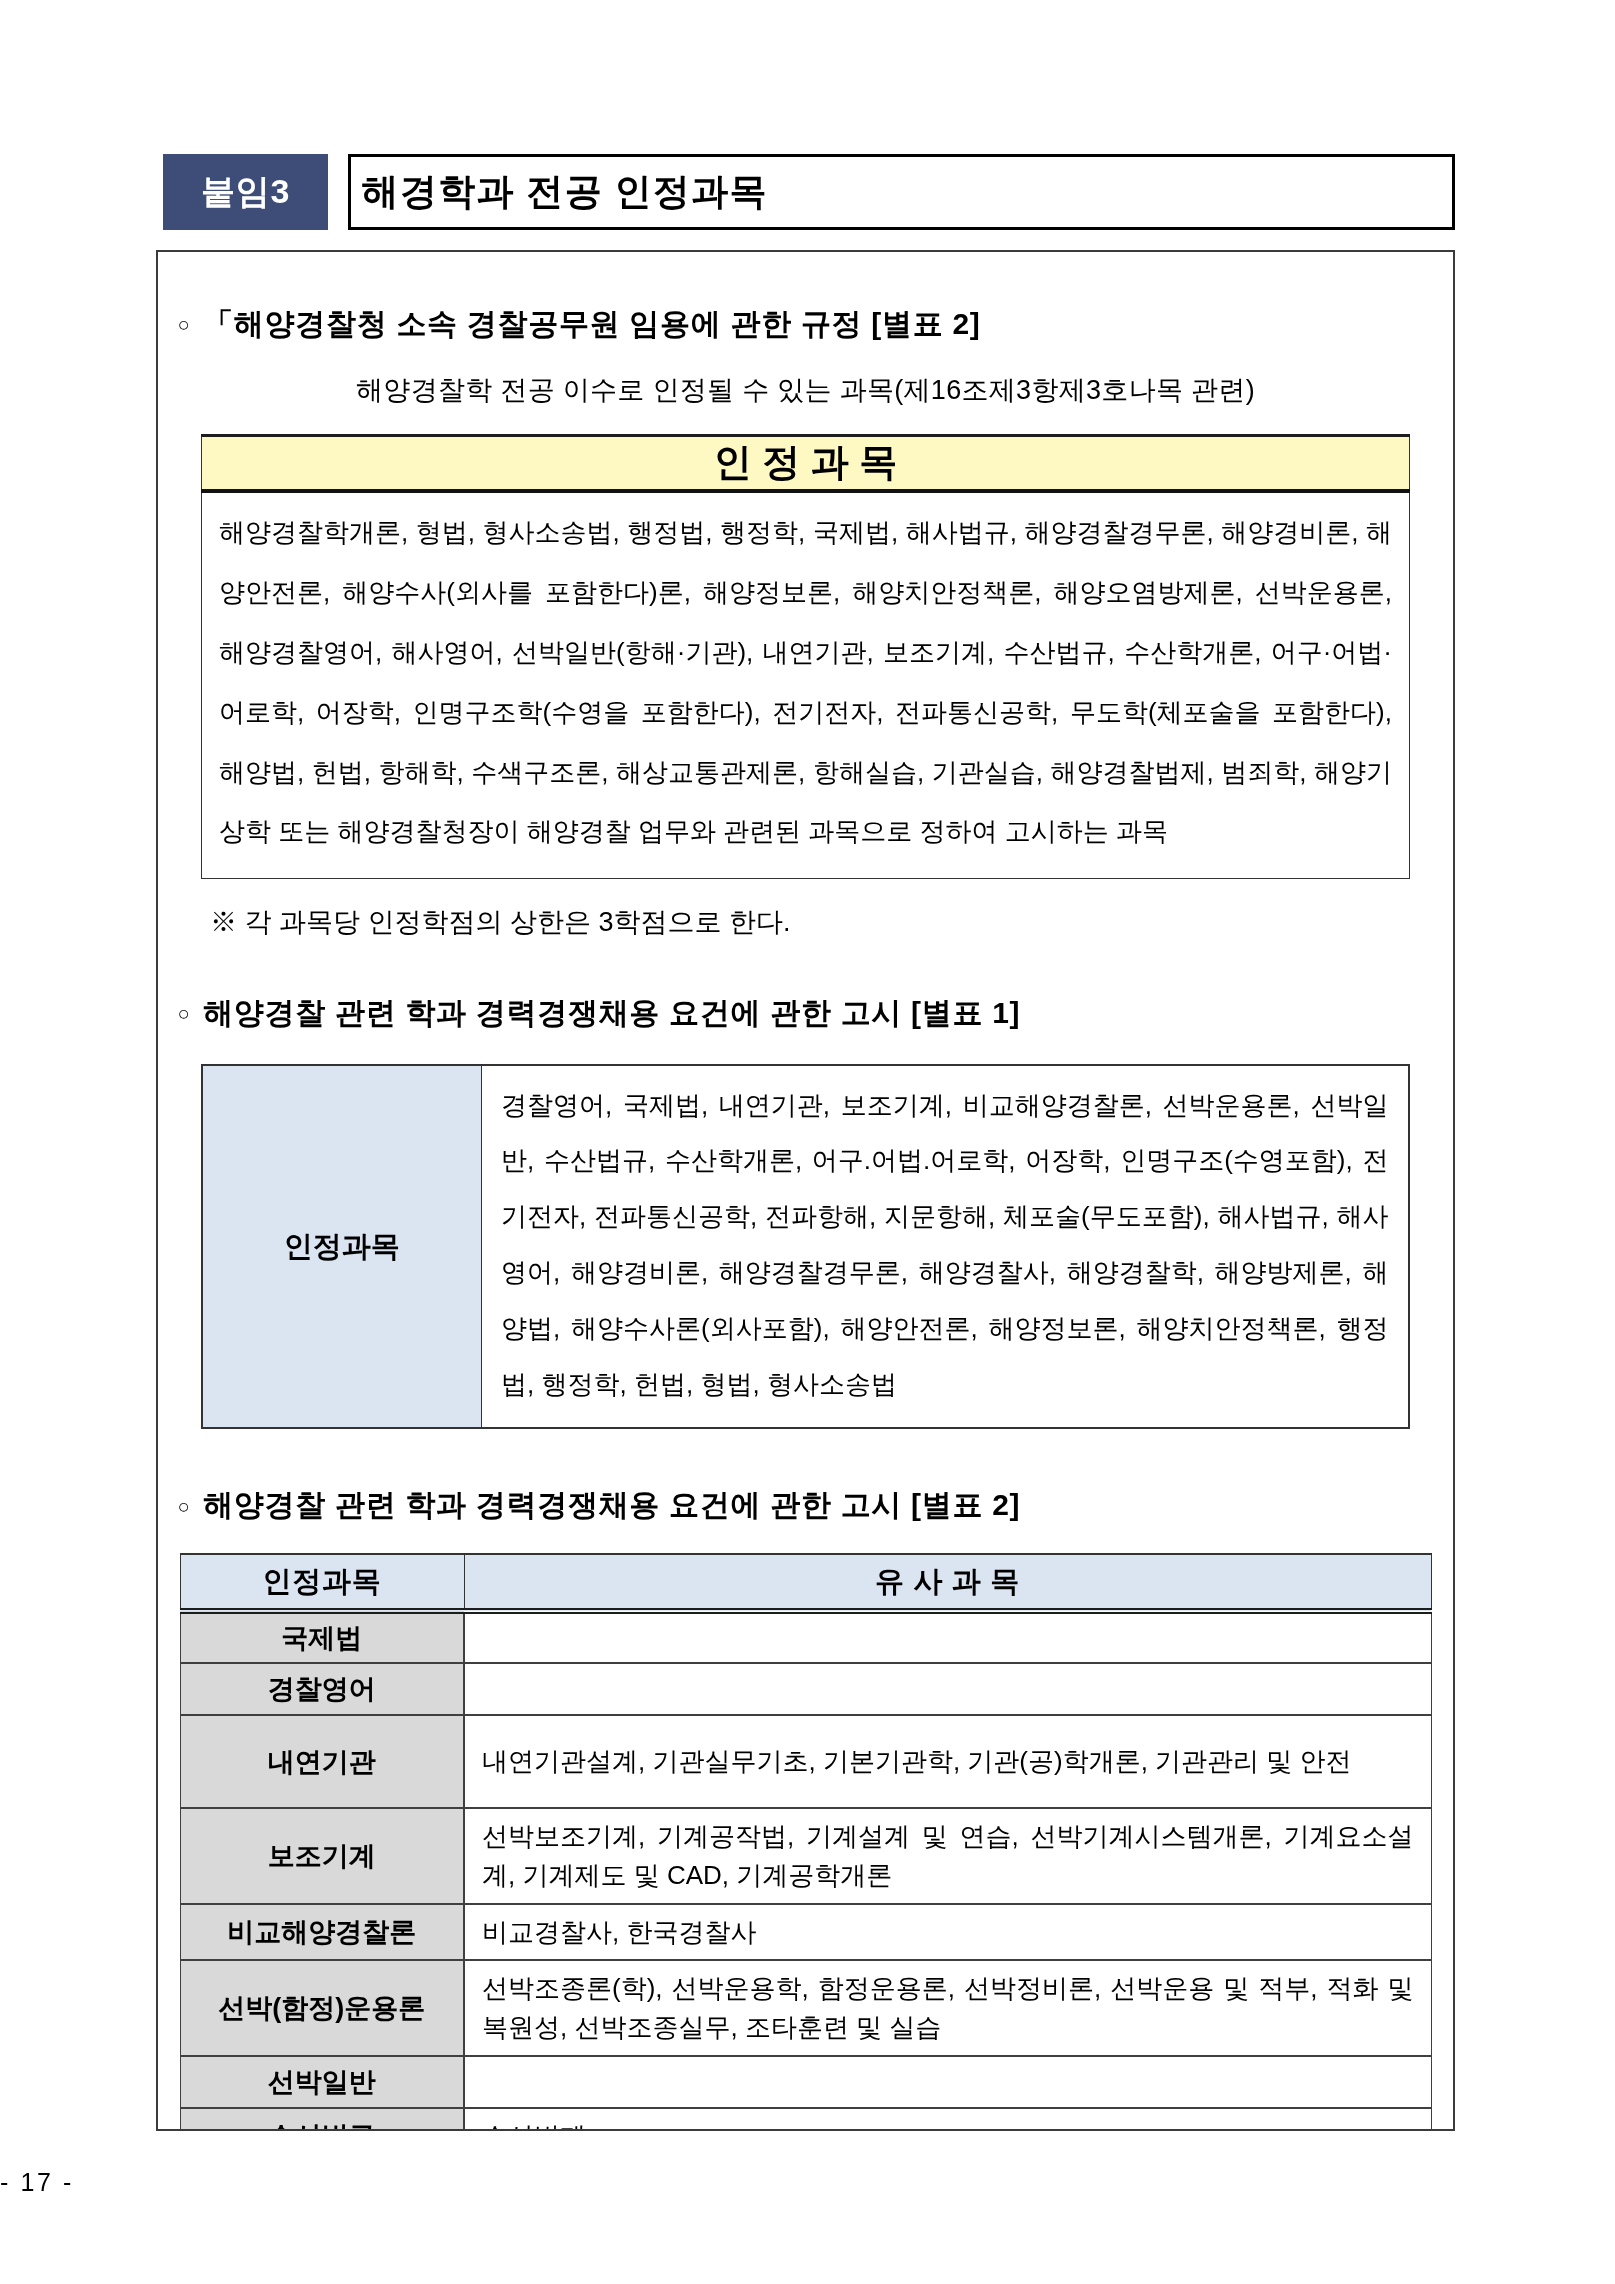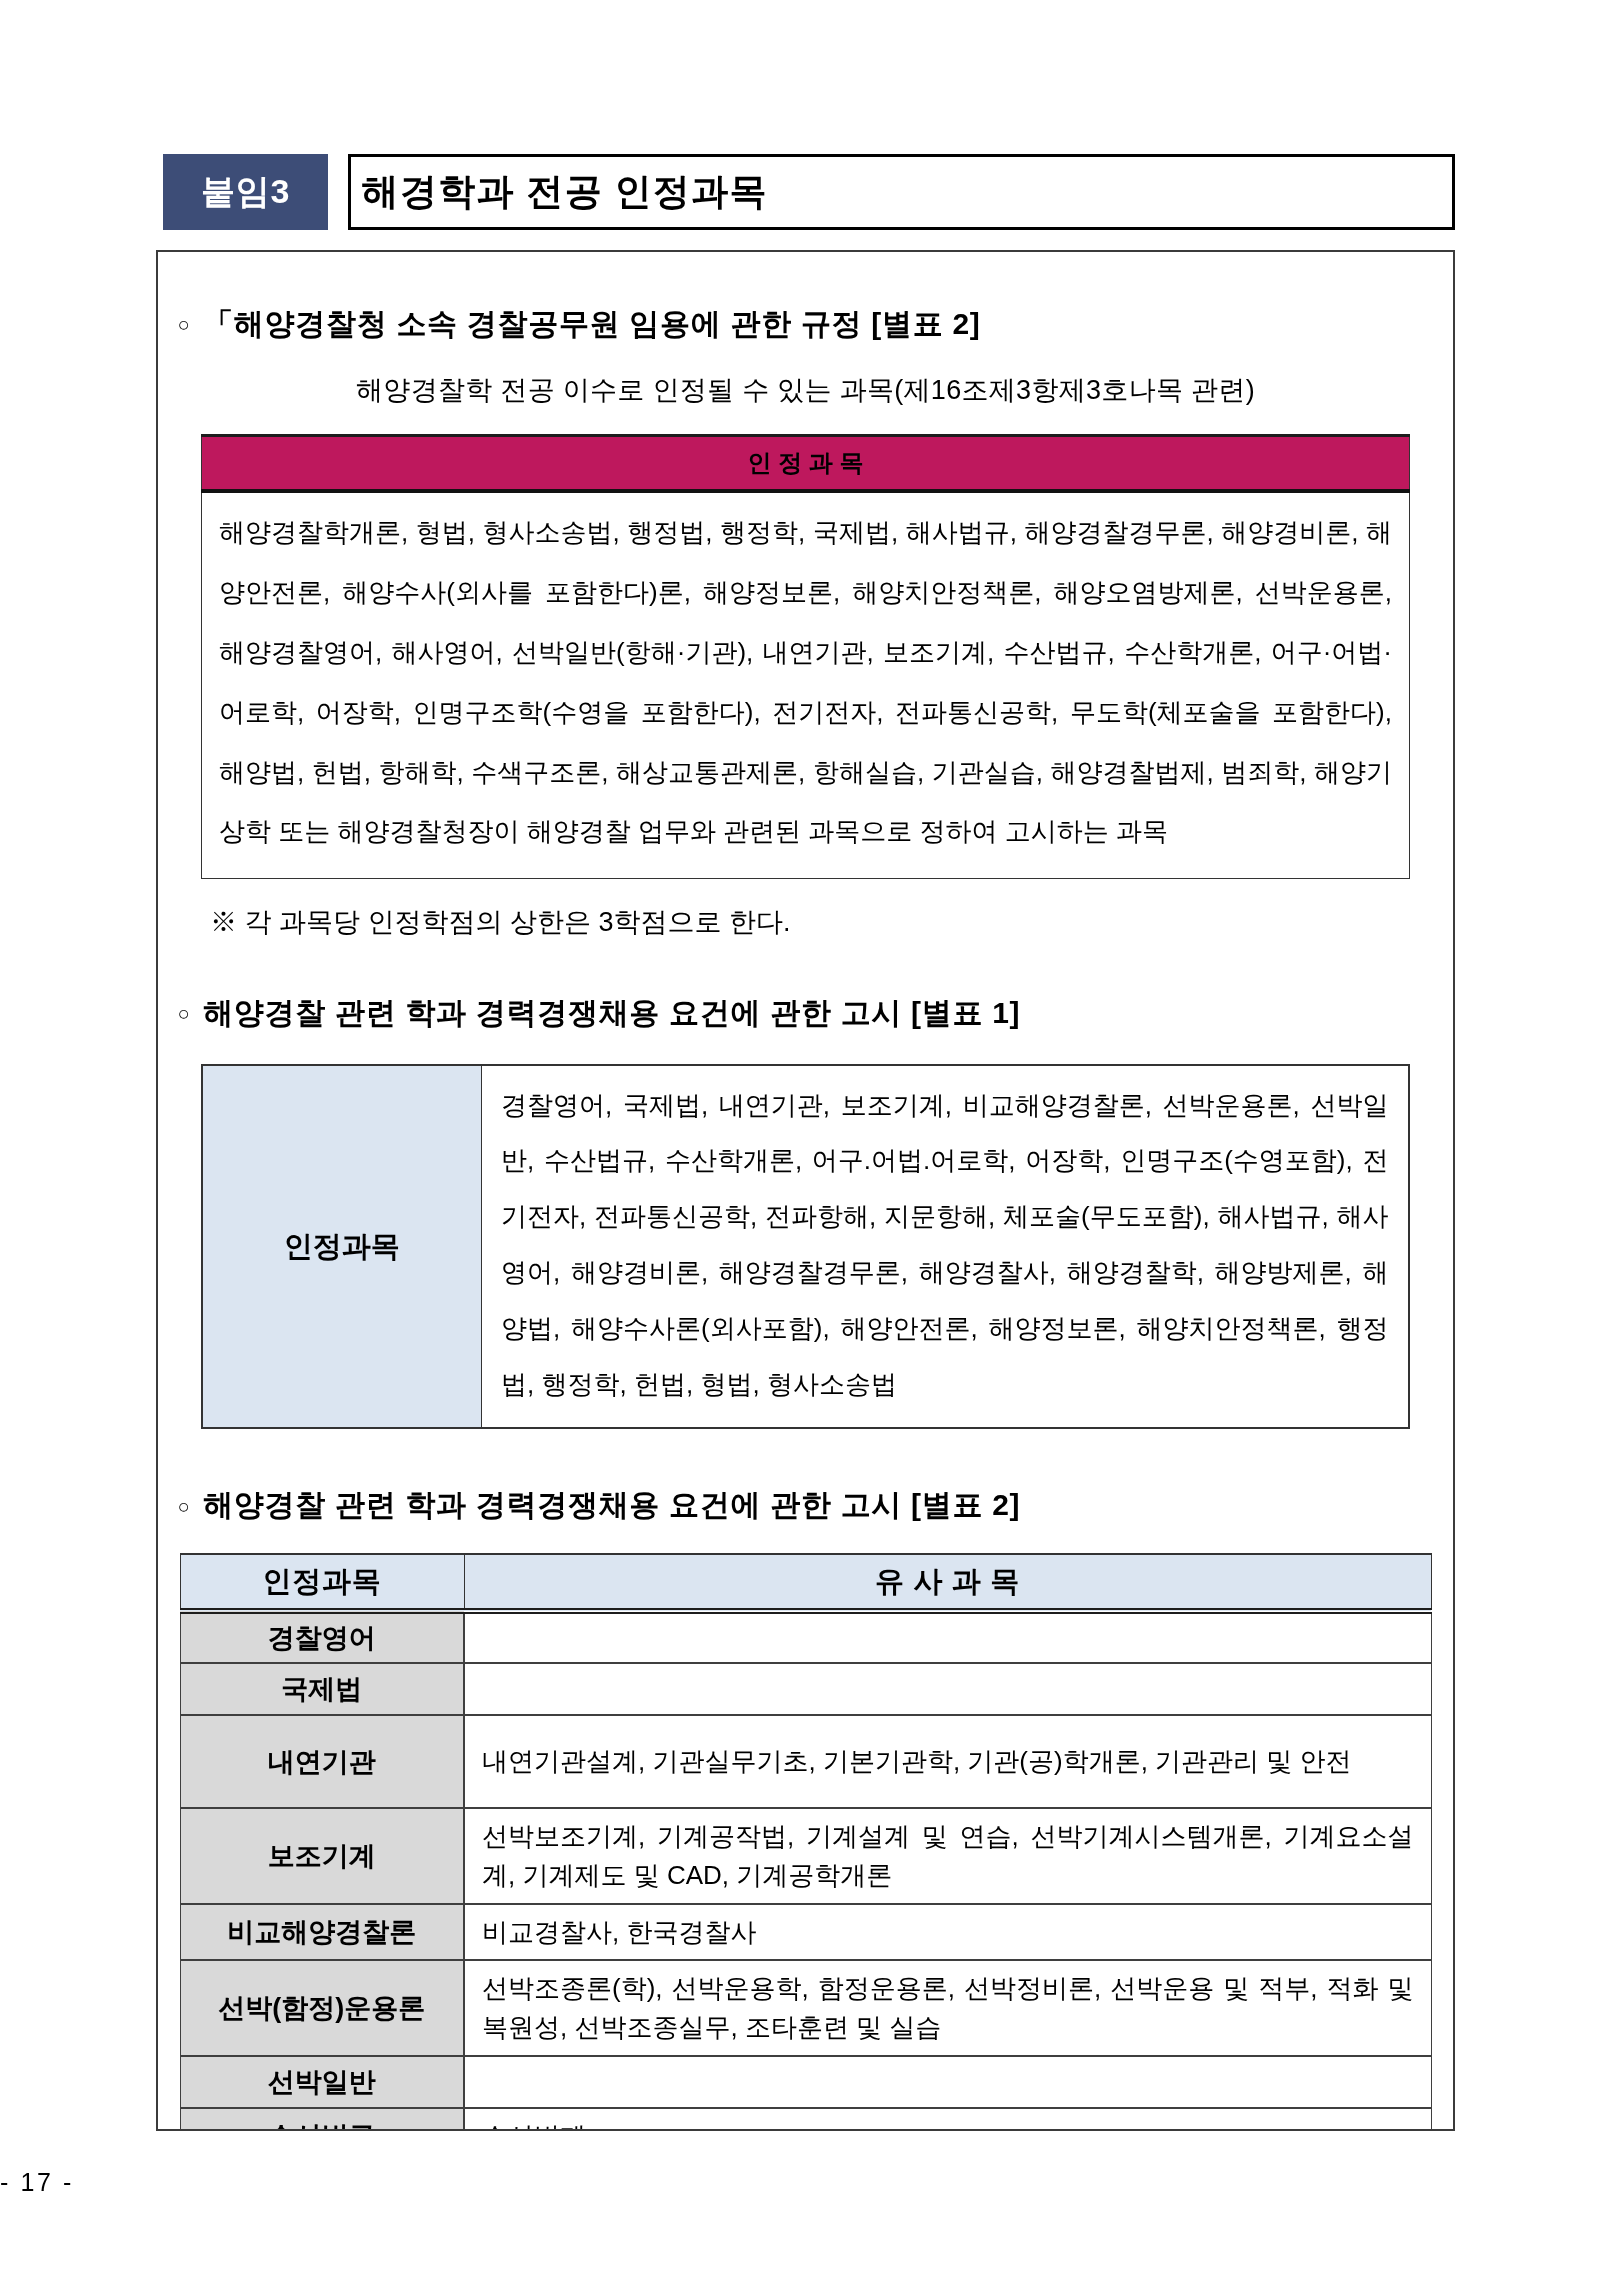--- a/index.html
+++ b/index.html
@@ -88,23 +88,23 @@
   .flowtext {
     text-align: justify;
     word-break: break-all;
   }
   
   .table1 {
     width: 1209px;
     margin: 26px auto 0;
   }
   .table1 th {
-    background: #be185d;
+    background: #fef9c3;
     height: 56px;
-    font-size: 24px;
+    font-size: 38px;
     font-weight: 800;
     border-top: 3.9px solid #1d1d1d;
     border-bottom: 4.6px solid #111111;
     border-left: 1.3px solid #333333;
     border-right: 1.3px solid #333333;
   }
   .table1 td {
     border: 1.3px solid #333333;
     font-size: 26px;
     line-height: 2.3;
@@ -230,25 +230,25 @@
 
     <table class="table3">
       <thead>
         <tr>
           <th class="col1">인정과목</th>
           <th class="col2">유 사 과 목</th>
         </tr>
       </thead>
       <tbody>
         <tr class="r-single">
+          <th>국제법</th>
+          <td class="flowtext"></td>
+        </tr>
+        <tr class="r-single">
           <th>경찰영어</th>
-          <td class="flowtext"></td>
-        </tr>
-        <tr class="r-single">
-          <th>국제법</th>
           <td class="flowtext"></td>
         </tr>
         <tr class="r-double">
           <th>내연기관</th>
           <td class="flowtext">내연기관설계, 기관실무기초, 기본기관학, 기관(공)학개론, 기관관리 및 안전</td>
         </tr>
         <tr class="r-double">
           <th>보조기계</th>
           <td class="flowtext">선박보조기계, 기계공작법, 기계설계 및 연습, 선박기계시스템개론, 기계요소설계, 기계제도 및 CAD, 기계공학개론</td>
         </tr>

